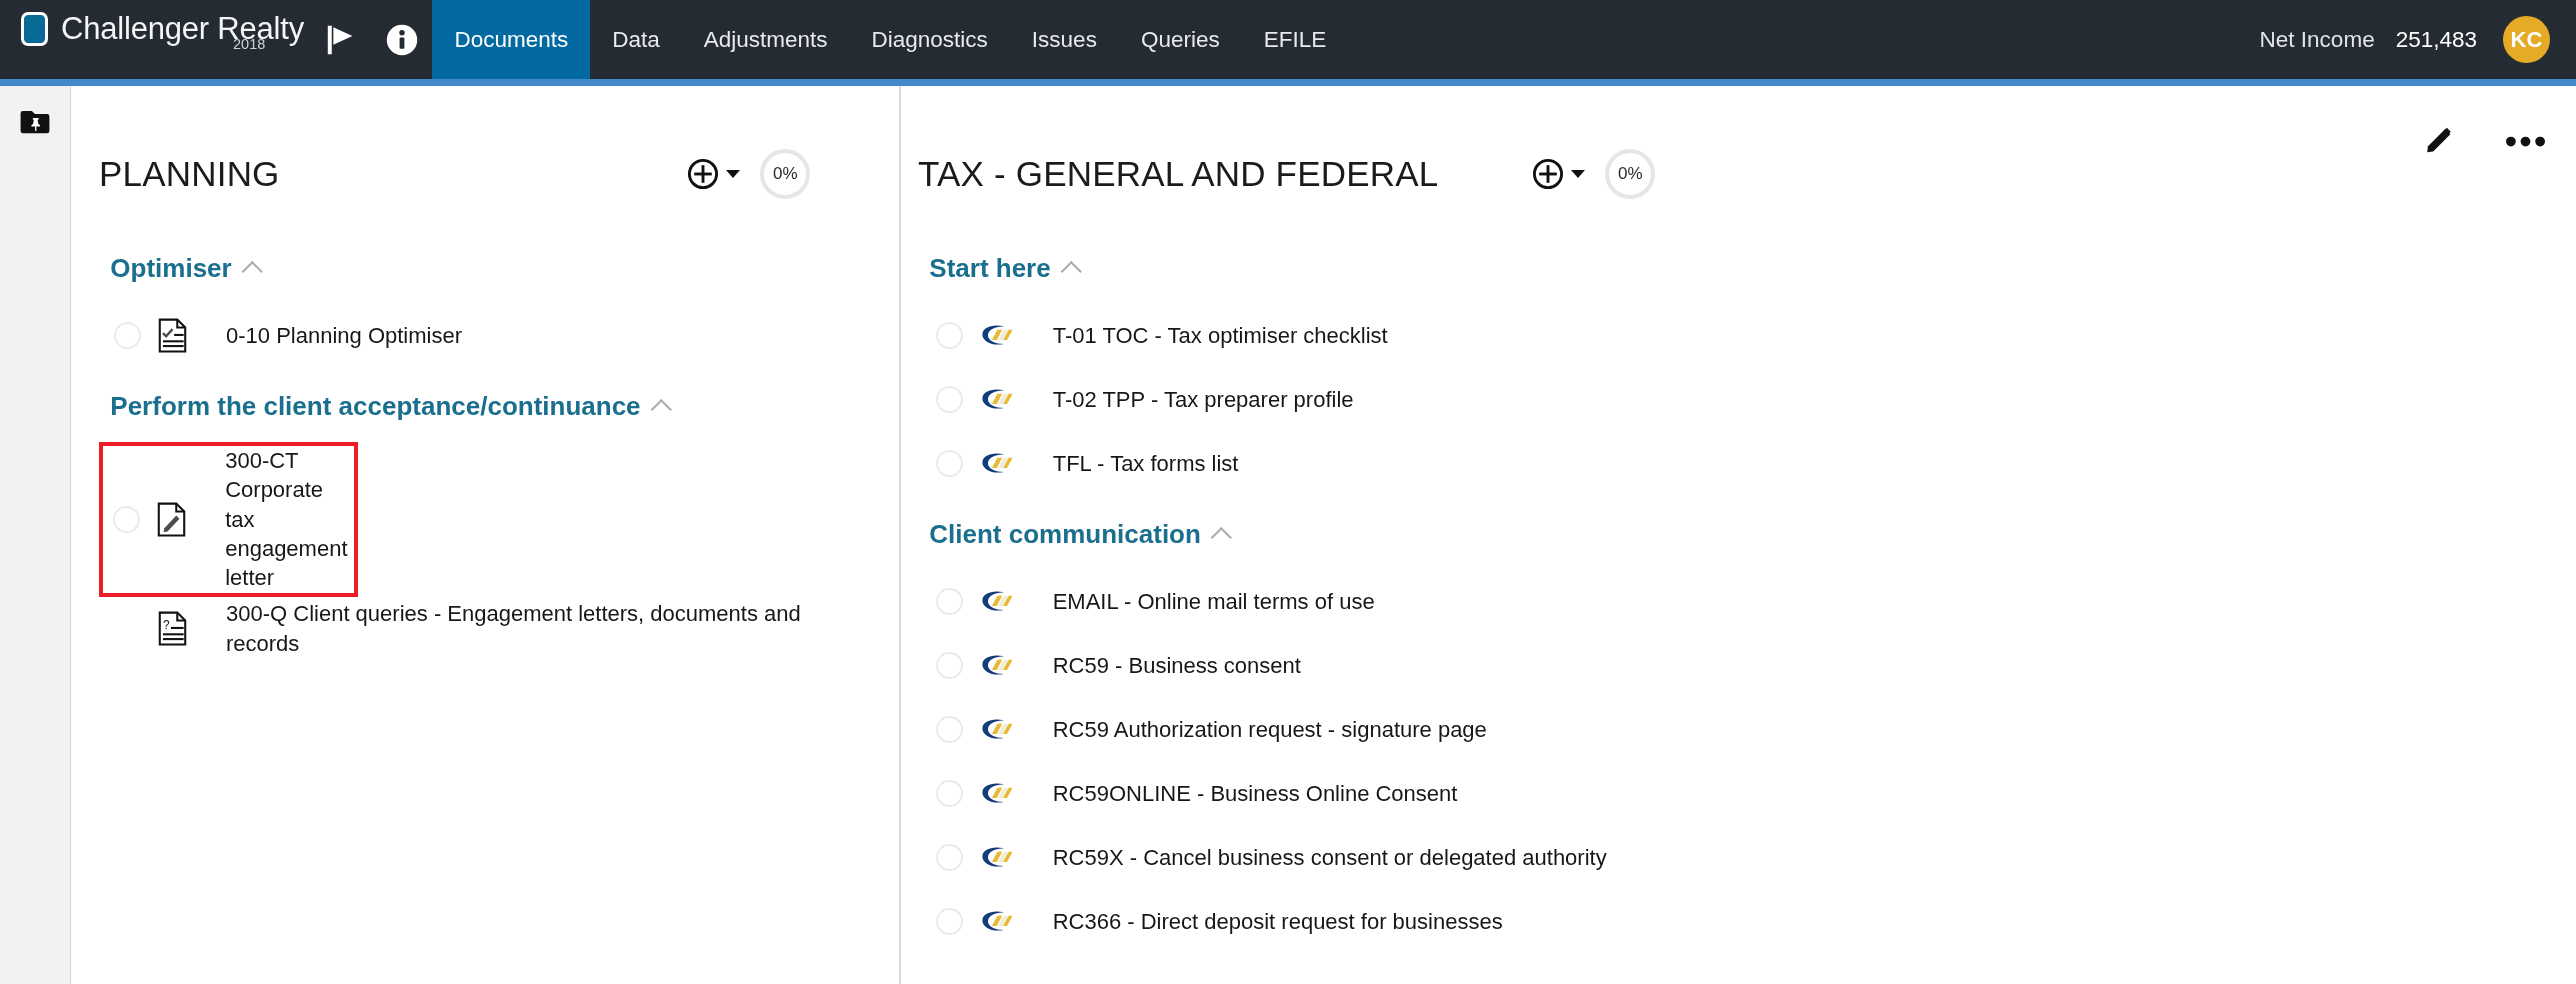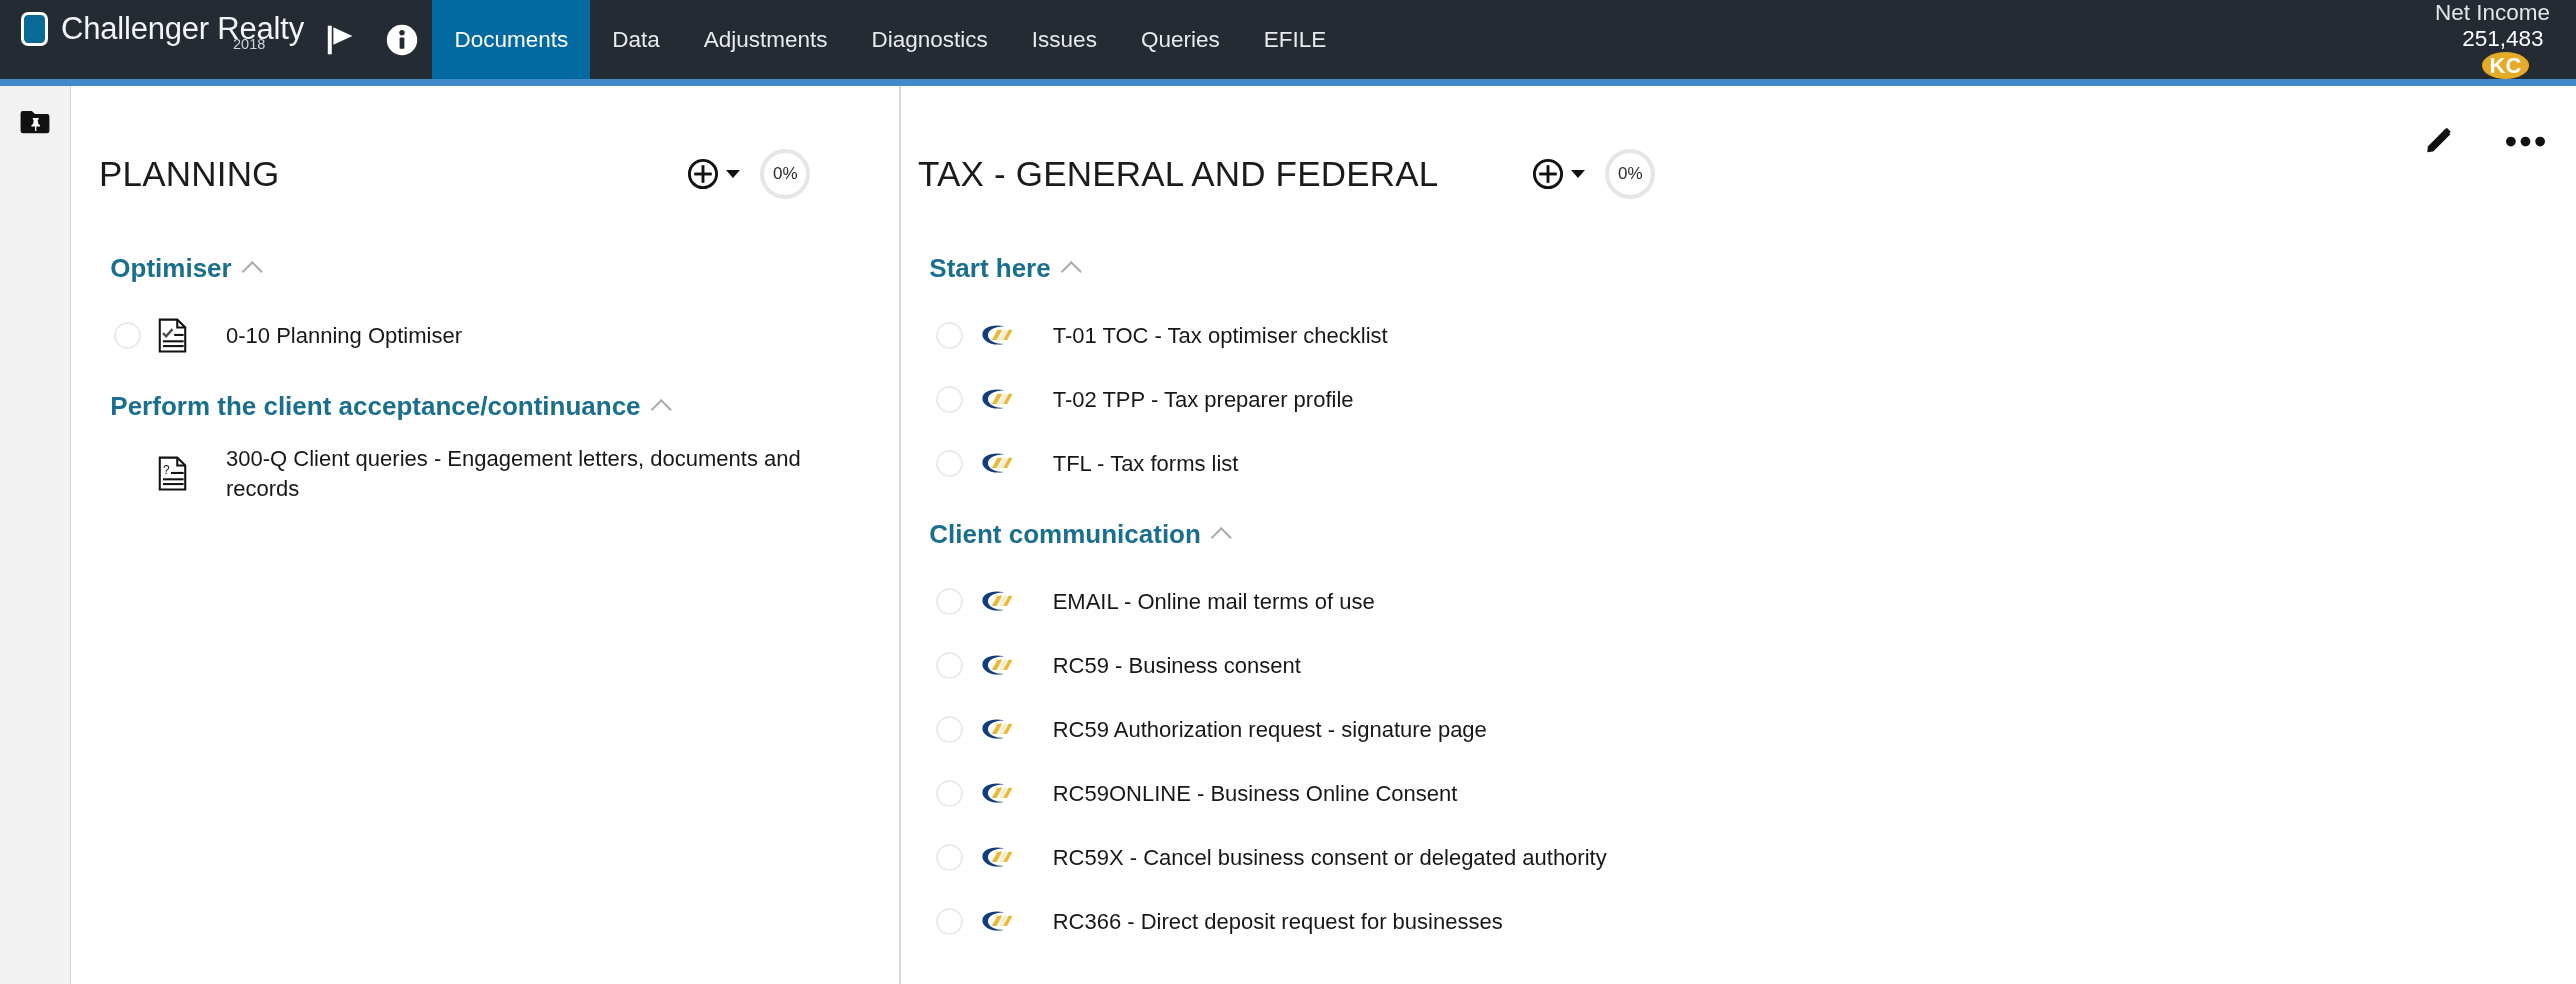--- a/index.html
+++ b/index.html
@@ -91,21 +91,20 @@
     color: #ffffff;
   }
 
   .topbar-right {
     margin-left: auto;
     display: flex;
     align-items: center;
     padding-right: 26px;
     gap: 0;
     height: 79px;
-    flex-direction: column;
   }
   .net-income-label {
     color: #e3e6e9;
     font-size: 22.5px;
     white-space: nowrap;
   }
   .net-income-value {
     color: #ffffff;
     font-size: 22.5px;
     margin-left: 21px;
@@ -413,20 +412,31 @@
         </div>
       </div>
 
       <div class="group">
         <div class="group-head">
           <div class="group-title">Perform the client acceptance/continuance</div>
           <div class="chev-up"></div>
         </div>
         <div class="doc-list">
 
+          <div class="doc-row highlight">
+            <div class="doc-check"></div>
+            <div class="doc-icon">
+              <svg width="29" height="35" viewBox="0 0 36 44" aria-hidden="true">
+                <path d="M2 2 h22 l10 10 v30 h-32 z" fill="#ffffff" stroke="#111111" stroke-width="2.6"></path>
+                <path d="M24 2 v10 h10" fill="none" stroke="#111111" stroke-width="2.6"></path>
+                <path d="M9 33 L24 17 L28 21 L13 37 L8 38 z" fill="#4c4c4c"></path>
+              </svg>
+            </div>
+            <div class="doc-label">300-CT Corporate tax engagement letter</div>
+          </div>
 
           <div class="doc-row">
             <div class="doc-check blank"></div>
             <div class="doc-icon">
               <svg width="29" height="35" viewBox="0 0 36 44" aria-hidden="true">
                 <path d="M2 2 h22 l10 10 v30 h-32 z" fill="#ffffff" stroke="#111111" stroke-width="2.6"></path>
                 <path d="M24 2 v10 h10" fill="none" stroke="#111111" stroke-width="2.6"></path>
                 <text x="6" y="22" font-family="Liberation Sans, sans-serif" font-size="15" fill="#111111">?</text>
                 <rect x="16" y="20" width="16" height="2.6" fill="#111111"></rect>
                 <rect x="6" y="28" width="26" height="2.6" fill="#111111"></rect>

